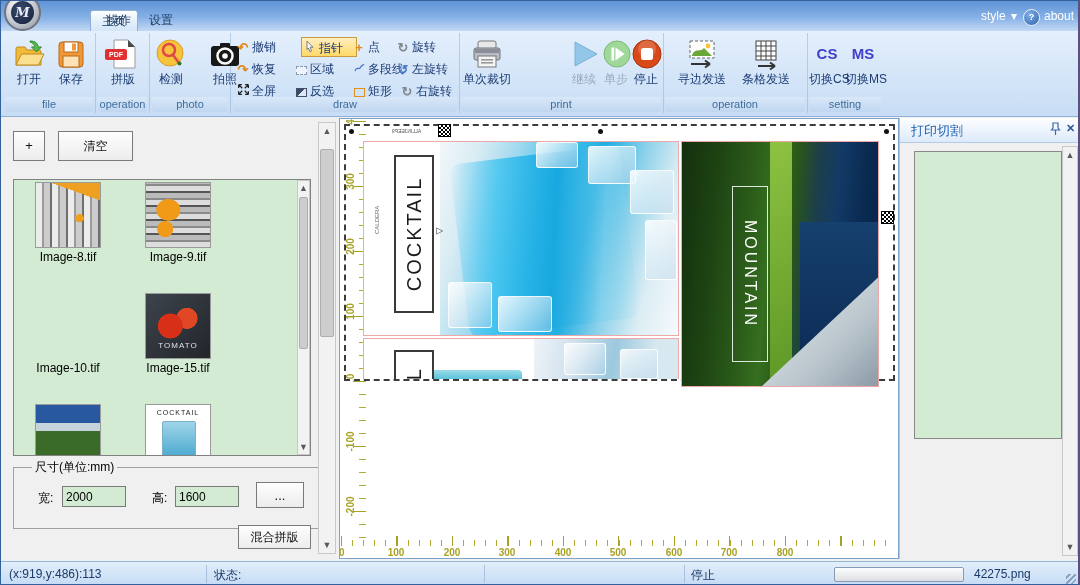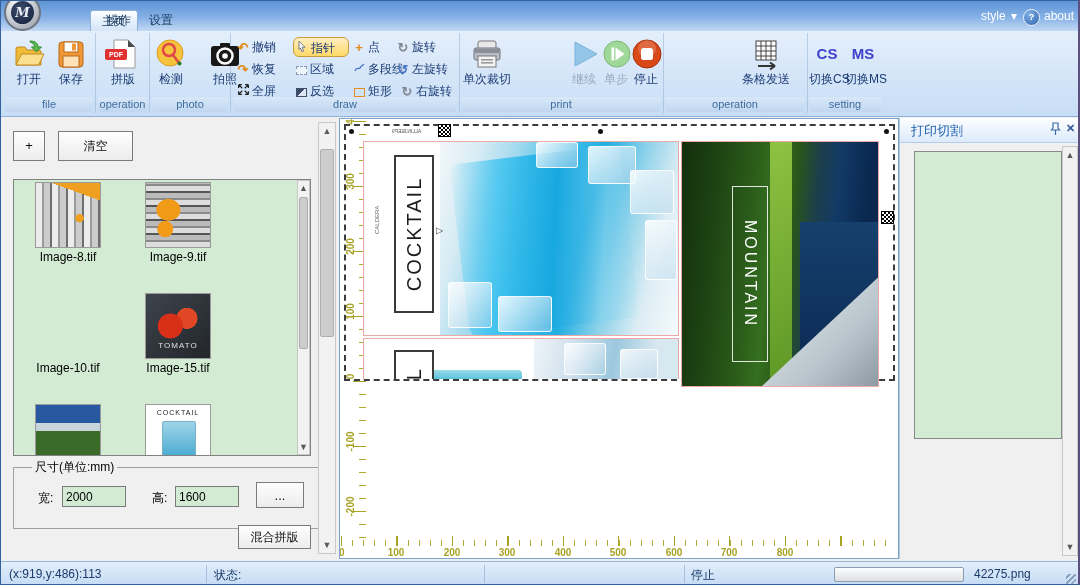--- a/index.html
+++ b/index.html
@@ -21,21 +21,21 @@
   .ribbon{left:0;top:30px;width:100%;height:86px;background:linear-gradient(180deg,#e4effc 0%,#d4e5f8 55%,#c7ddf5 100%);border-bottom:1px solid #8fb0d8;box-sizing:border-box;}
   .rgroup{top:2px;height:80px;border-right:1px solid rgba(150,178,212,.55);}
   .gfoot{left:2px;right:2px;bottom:1px;height:15px;font-size:11px;color:#3e6d9e;text-align:center;line-height:15px;
        background:linear-gradient(#d9e8f8,#c0d6f0);border-radius:0 0 4px 4px;}
   .bbtn{top:4px;text-align:center;font-size:12px;color:#1c3c74;cursor:default;}
   .bbtn .bic{display:block;margin:0 auto 1px auto;width:32px;height:34px;}
   .bbtn .blab{display:block;line-height:14px;white-space:nowrap;}
   .bbtn.dis .blab{color:#9aa8bc;}
   .sbtn{height:20px;line-height:20px;font-size:12px;color:#1c3c74;white-space:nowrap;}
   .sbtn .ic{display:inline-block;width:16px;text-align:center;vertical-align:middle;margin-right:1px;}
-  .sbtn.sel{background:linear-gradient(#ffeec0,#ffd968);border:1px solid #c89b3c;border-radius:6px;box-sizing:border-box;}
+  .sbtn.sel{background:linear-gradient(#ffeec0,#ffd968);border:1px solid #c89b3c;border-radius:0;box-sizing:border-box;margin-left:8px;}
   .glyph-or{color:#e08818;font-weight:bold;font-size:13px;}
   .glyph-bl{color:#4878c8;font-weight:bold;font-size:13px;}
   .glyph-gy{color:#808890;font-weight:bold;font-size:13px;}
   .csms{font:bold 15px "Liberation Sans",sans-serif;color:#4040cc;line-height:34px;}
   .mini-box{display:inline-block;width:11px;height:9px;box-sizing:border-box;vertical-align:middle;}
   
   .sidepanel{left:0;top:117px;width:338px;height:443px;background:#f0f0f0;}
   .pbtn{background:linear-gradient(#fefefe,#ececec);border:1px solid #7a7a7a;font-size:13px;color:#111;text-align:center;box-sizing:border-box;}
   .listbox{left:12px;top:61px;width:298px;height:277px;background:#d2ebd2;border:1px solid #828282;overflow:hidden;box-sizing:border-box;}
   .thumb{width:66px;height:66px;border:1px solid #9a9a9a;box-sizing:border-box;}
@@ -217,20 +217,31 @@
               <circle cx="16" cy="11" r="9" fill="rgba(255,255,255,.18)"></circle>
               <rect x="10" y="10" width="12" height="12" rx="2.5" fill="#fff"></rect>
             </svg>
         </span>
         <span class="blab">停止</span>
       </div>
       <div class="abs gfoot">print</div>
     </div>
 
     <div class="abs rgroup" style="left:662px;width:144px;">
+      <div class="abs bbtn" style="left:8px;width:62px;">
+        <span class="bic">
+          <svg width="32" height="34" viewBox="0 0 32 32">
+              <rect x="4" y="3" width="24" height="17" fill="#fdfdfd" stroke="#666" stroke-dasharray="3 2"></rect>
+              <path d="M6 17 C10 9 14 15 18 10 L26 18 L6 18 Z" fill="#68a838"></path>
+              <circle cx="22" cy="8" r="2.4" fill="#f6c33c"></circle>
+              <path d="M5 26 L24 26 M24 26 L19 22.5 M24 26 L19 29.5" stroke="#333" stroke-width="2" fill="none"></path>
+            </svg>
+        </span>
+        <span class="blab">寻边发送</span>
+      </div>
       <div class="abs bbtn" style="left:72px;width:62px;">
         <span class="bic">
           <svg width="32" height="34" viewBox="0 0 32 32">
               <rect x="6" y="3" width="20" height="19" fill="#fdfdfd" stroke="#444"></rect>
               <path d="M6 8 H26 M6 13 H26 M6 18 H26 M11 3 V22 M16 3 V22 M21 3 V22" stroke="#444"></path>
               <path d="M8 28 L25 28 M25 28 L20 24.5 M25 28 L20 31.5" stroke="#333" stroke-width="2" fill="none"></path>
             </svg>
         </span>
         <span class="blab">条格发送</span>
       </div>

